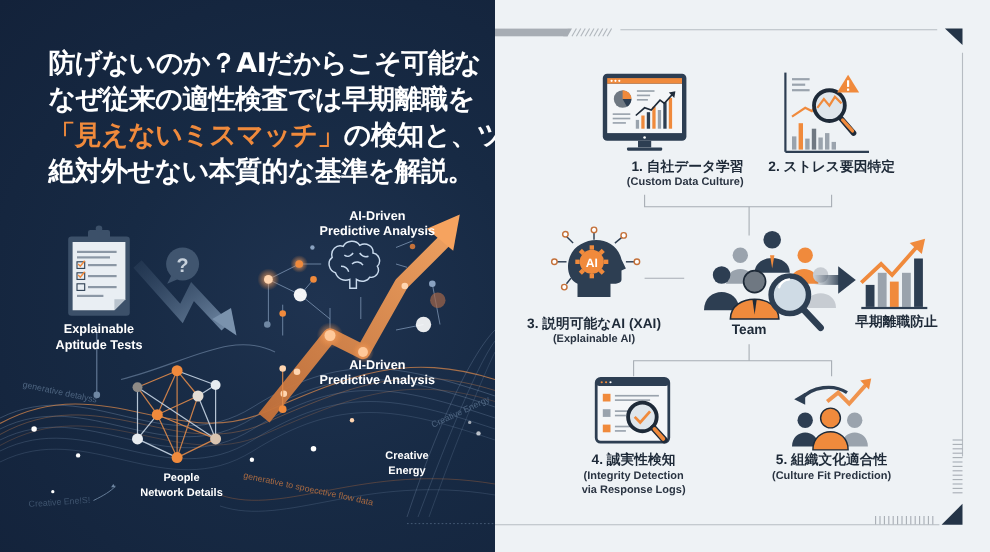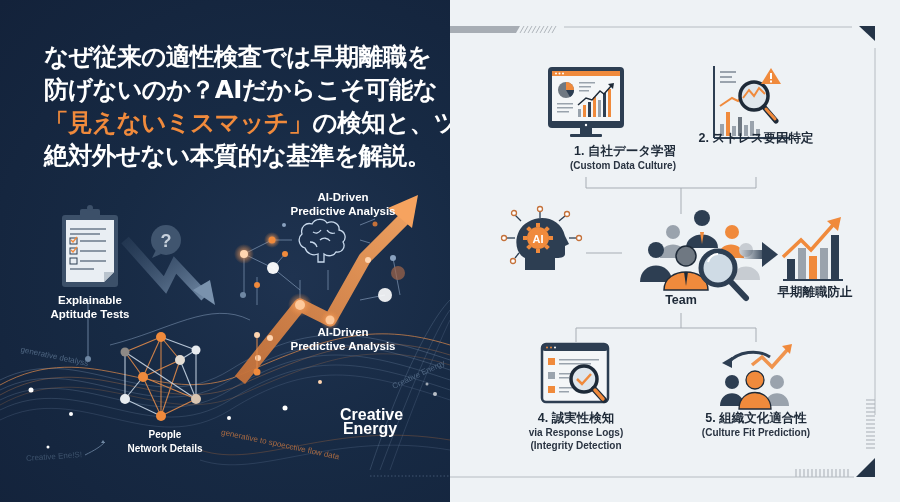--- a/index.html
+++ b/index.html
@@ -12,21 +12,21 @@
   .headline { position: absolute; left: 44px; top: 40px; width: 400px; color: #ffffff;
     font-weight: bold; font-size: 24.5px; line-height: 33px; letter-spacing: -0.5px; }
   .headline .hl { color: #f08a3c; }
   .headline .line { display: block; white-space: nowrap; }
   .left svg.art { position: absolute; left: 0; top: 0; }
   .lbl { position: absolute; color: #ffffff; font-weight: bold; text-align: center; font-family: "Liberation Sans", sans-serif; }
   .lbl-conv { left: 40px; top: 293px; width: 100px; font-size: 11.5px; line-height: 14px; }
   .lbl-ai1 { left: 268px; top: 190px; width: 150px; font-size: 11.5px; line-height: 14px; }
   .lbl-ai2 { left: 268px; top: 325px; width: 150px; font-size: 11.5px; line-height: 14px; }
   .lbl-people { left: 110px; top: 428px; width: 110px; font-size: 10px; line-height: 14px; }
-  .lbl-creative { left: 340px; top: 408px; width: 60px; font-size: 16px; line-height: 14px; }
+  .lbl-creative { left: 340px; top: 408px; width: 60px; font-size: 10px; line-height: 14px; }
   .faint { position: absolute; font-size: 8px; font-family: "Liberation Sans", sans-serif; }
 
   
   .right { position: absolute; left: 450px; top: 0; width: 450px; height: 502px; background: #eef2f5; }
   .right svg.frame { position: absolute; left: 0; top: 0; }
   .node-label { position: absolute; text-align: center; color: #1e2a38; font-family: "Liberation Sans", sans-serif; }
   .node-label .jp { font-weight: bold; font-size: 12.5px; line-height: 16px; display: block; }
   .node-label .en { font-size: 10px; line-height: 13px; display: block; font-weight: bold; color: #2a3442; }
 </style>
 </head>
@@ -187,22 +187,22 @@
       <circle cx="48" cy="447" r="1.5"></circle>
       <circle cx="435" cy="394" r="2" opacity="0.7"></circle>
       <circle cx="427" cy="384" r="1.5" opacity="0.6"></circle>
     </g>
     <path d="M85 455 c 10 -5 15 -8 20 -13" stroke="#6f87a3" stroke-width="0.8" fill="none"></path>
     <path d="M103 440 l2 3 l-4 0 z" fill="#6f87a3"></path>
     <line x1="370" y1="476" x2="450" y2="476" stroke="#6f87a3" stroke-width="0.8" stroke-dasharray="1.5 2" opacity="0.6"></line>
   </svg>
 
   <div class="headline">
+    <span class="line">防げないのか？AIだからこそ可能な</span>
     <span class="line">なぜ従来の適性検査では早期離職を</span>
-    <span class="line">防げないのか？AIだからこそ可能な</span>
     <span class="line"><span class="hl">「見えないミスマッチ」</span><span>の検知と、ツール選定で</span></span>
     <span class="line">絶対外せない本質的な基準を解説。</span>
   </div>
 
   <div class="lbl lbl-conv">
     <div>Explainable</div>
     <div>Aptitude Tests</div>
   </div>
   <div class="lbl lbl-ai1">
     <div>AI-Driven</div>
@@ -444,31 +444,35 @@
       <path d="M47 63 C 47 46, 71 46, 71 63 Z" fill="#9aa3ad"></path>
       <circle cx="37" cy="37" r="9" fill="#f08a3c" stroke="#1e2a38" stroke-width="1.3"></circle>
       <path d="M21 66 C 21 44, 53 44, 53 66 Z" fill="#f08a3c" stroke="#1e2a38" stroke-width="1.3"></path>
     </g>
   </svg>
 
   <div class="node-label" style="left:66px; top:143px; width:160px;text-align:right;">
     <span class="jp">1. 自社データ学習</span>
     <span class="en">(Custom Data Culture)</span>
   </div>
-  <div class="node-label" style="left:216px; top:130px; width:180px;">
+  <div class="node-label" style="left:216px; top:143px; width:180px;">
     <span class="jp">2. ストレス要因特定</span>
+  </div>
+  <div class="node-label" style="left:20px; top:286px; width:140px;">
+    <span class="jp">3. 説明可能なAI (XAI)</span>
+    <span class="en">(Explainable AI)</span>
   </div>
   <div class="node-label" style="left:196px; top:292px; width:70px;">
     <span class="jp">Team</span>
   </div>
   <div class="node-label" style="left:320px; top:284px; width:90px;">
     <span class="jp">早期離職防止</span>
   </div>
   <div class="node-label" style="left:56px; top:410px; width:140px;">
     <span class="jp">4. 誠実性検知</span>
+    <span class="en">(Integrity Detection</span>
     <span class="en">via Response Logs)</span>
-    <span class="en">(Integrity Detection</span>
   </div>
   <div class="node-label" style="left:236px; top:410px; width:140px;">
     <span class="jp">5. 組織文化適合性</span>
     <span class="en">(Culture Fit Prediction)</span>
   </div>
 </div>
 
 </body></html>

